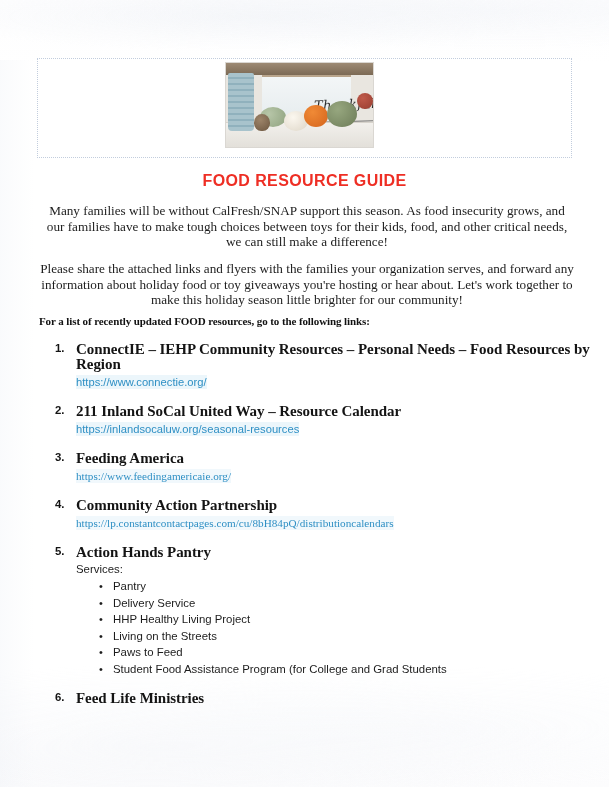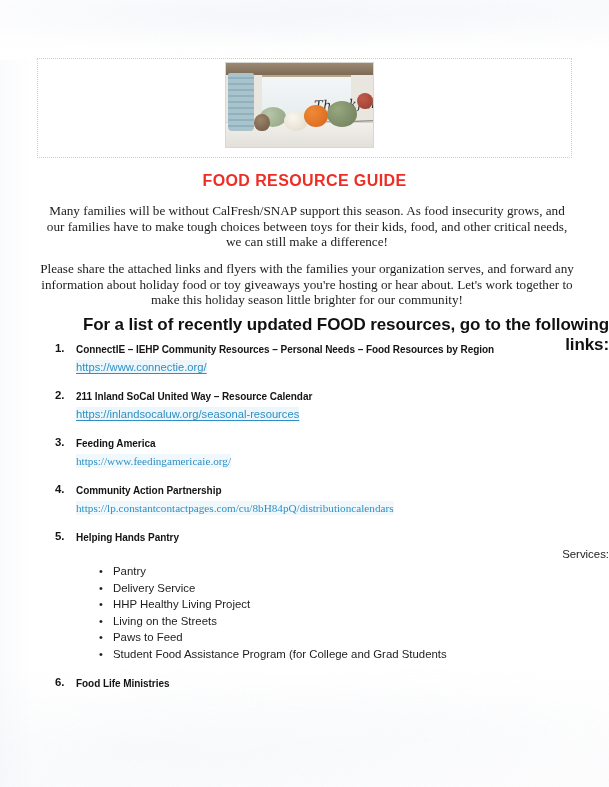--- a/index.html
+++ b/index.html
@@ -144,26 +144,25 @@
     color: #1c1c1c;
     text-align: center;
   }
   #para-1 { top: 203px; }
   #para-2 { top: 261px; }
 
   #links-heading {
     position: absolute;
     left: 39px;
     top: 315px;
-    font-family: Liberation Sans, sans-serif;
+    font-family: Liberation Serif, serif;
     font-weight: bold;
-    font-size: 17px;
+    font-size: 11px;
     color: #111111;
     letter-spacing: -.1px;
-    text-align: right;
   }
 
   #resource-list {
     position: absolute;
     left: 0;
     top: 342px;
     width: 609px;
   }
   .res-item {
     position: relative;
@@ -175,50 +174,48 @@
     top: 0;
     width: 18px;
     text-align: left;
     font-family: "Liberation Sans", sans-serif;
     font-weight: bold;
     font-size: 11.4px;
     color: #141414;
   }
   .res-title {
     margin-left: 76px;
-    font-family: Liberation Sans, sans-serif;
+    font-family: Liberation Serif, serif;
     font-weight: bold;
-    font-size: 10px;
+    font-size: 15px;
     line-height: 15px;
     color: #141414;
     letter-spacing: -.05px;
   }
   .res-url {
     margin-left: 76px;
     margin-top: 2px;
     display: inline-block;
     font-family: "Liberation Sans", sans-serif;
     font-size: 11.2px;
     line-height: 14px;
     color: #2e8fc4;
     background: rgba(185,222,240,.28);
-    text-decoration: underline;
     text-underline-offset: 1.5px;
     cursor: pointer;
   }
   .res-url.nounderline { text-decoration: none; background: rgba(190,224,241,.22); font-family: Liberation Serif, serif; }
 
   .services-label {
     margin-left: 76px;
     margin-top: 2px;
     font-family: "Liberation Sans", sans-serif;
     font-size: 11.4px;
     line-height: 15px;
     color: #1c1c1c;
-    text-align: right;
   }
   .services-list {
     margin: 1px 0 0 0;
     padding: 0;
     list-style: none;
   }
   .services-list li {
     position: relative;
     margin-left: 113px;
     font-family: "Liberation Sans", sans-serif;
@@ -287,31 +284,31 @@
           <div class="res-title">Feeding America</div>
           <div><a class="res-url nounderline">https://www.feedingamericaie.org/</a></div>
         </div>
         <div class="res-item">
           <div class="res-num">4.</div>
           <div class="res-title">Community Action Partnership</div>
           <div><a class="res-url nounderline">https://lp.constantcontactpages.com/cu/8bH84pQ/distributioncalendars</a></div>
         </div>
         <div class="res-item">
           <div class="res-num">5.</div>
-          <div class="res-title">Helping Hands Pantry</div>
+          <div class="res-title">Action Hands Pantry</div>
           <div class="services-label">Services:</div>
           <ul class="services-list">
             <li><span class="bullet">•</span><span>Pantry</span></li>
             <li><span class="bullet">•</span><span>Delivery Service</span></li>
             <li><span class="bullet">•</span><span>HHP Healthy Living Project</span></li>
             <li><span class="bullet">•</span><span>Living on the Streets</span></li>
             <li><span class="bullet">•</span><span>Paws to Feed</span></li>
             <li><span class="bullet">•</span><span>Student Food Assistance Program (for College and Grad Students</span></li>
           </ul>
         </div>
         <div class="res-item">
           <div class="res-num">6.</div>
-          <div class="res-title">Food Life Ministries</div>
+          <div class="res-title">Feed Life Ministries</div>
         </div>
       </div>
 
   </div>
 </div>
 
 </body></html>

